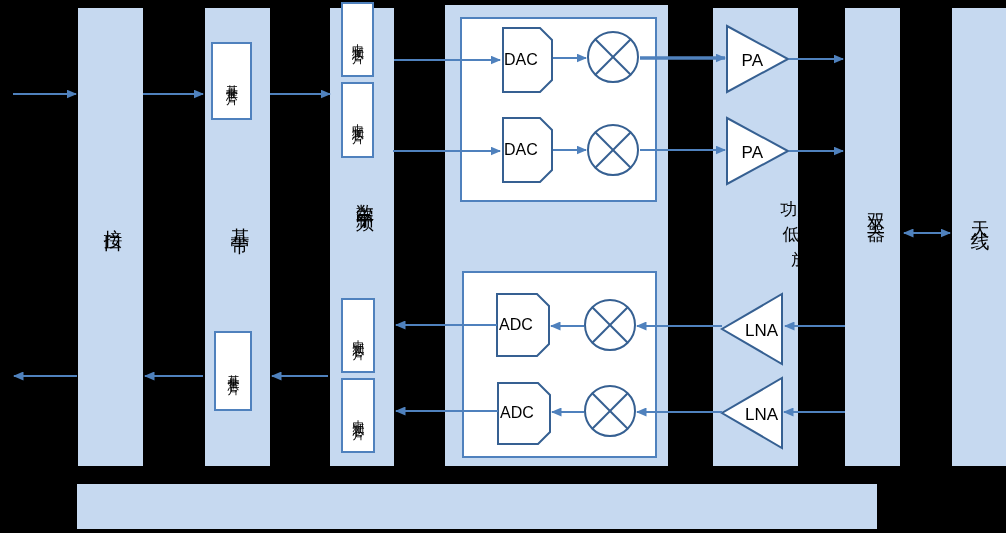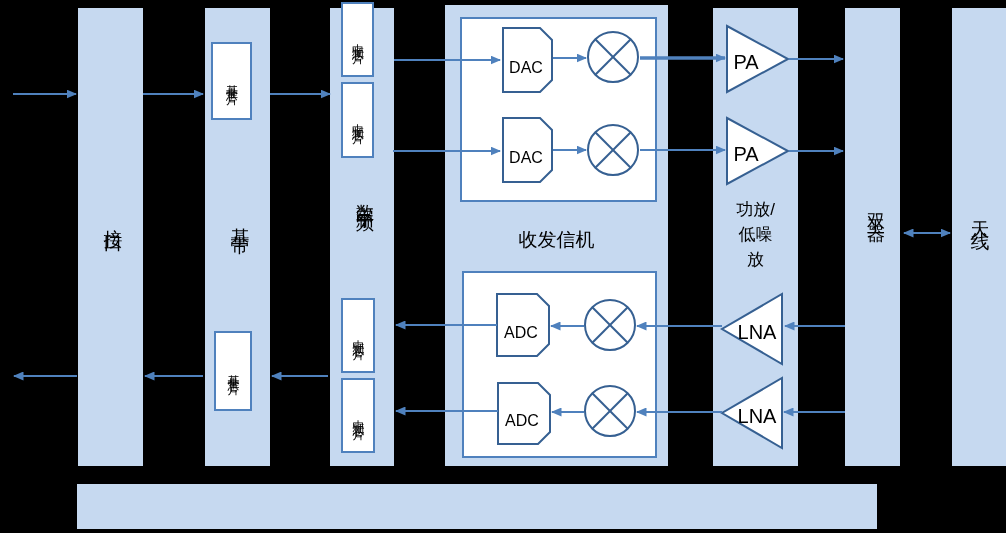--- a/index.html
+++ b/index.html
@@ -14,23 +14,23 @@
   .whitebox {
     position:absolute; box-sizing:border-box;
     background:var(--box_fill,#fff);
     border:2px solid var(--box_border,#4f81bd);
     display:flex; align-items:center; justify-content:center;
   }
   .vtext { writing-mode:vertical-rl; text-orientation:upright; white-space:nowrap; }
   .chip-text { font-size:12px; letter-spacing:3px; }
   .lbl { position:absolute; color:var(--label_text,#000); }
   .lbl-v { font-size:18px; }
-  .center { text-align:center; }
-  .shape-label { position:absolute; text-align:center; font-size:16px;margin-top:8px; }
-  .amp-label { position:absolute; text-align:center; font-size:20px; }
+  .center { text-align:center;margin-left:44px; }
+  .shape-label { position:absolute; font-size:16px; }
+  .amp-label { position:absolute; text-align:right; font-size:17px; }
   svg.overlay { position:absolute; left:0; top:0; pointer-events:none; }
   .arrow { stroke:var(--arrow,#4f81bd); stroke-width:2; }
   .arrow.thick { stroke-width:3.5; }
   .arrowhead { fill:var(--arrow,#4f81bd); }
   .shape { fill:var(--box_fill,#fff); stroke:var(--shape_border,#366092); stroke-width:2; }
   .mixer-x { stroke:var(--shape_border,#366092); stroke-width:2; fill:none; }
 </style>
 </head>
 <body>
 
@@ -131,21 +131,20 @@
     <line class="arrow" marker-end="url(#ah)" x1="497" y1="325" x2="396" y2="325"></line>
     <line class="arrow" marker-end="url(#ah)" x1="498" y1="411" x2="396" y2="411"></line>
     <line class="arrow" marker-end="url(#ah)" x1="328" y1="376" x2="272" y2="376"></line>
     <line class="arrow" marker-end="url(#ah)" x1="203" y1="376" x2="145" y2="376"></line>
     <line class="arrow" marker-end="url(#ah)" x1="77" y1="376" x2="14" y2="376"></line>
   </svg>
 
   <div class="lbl vtext lbl-v" style="left:100px; top:214px; font-size:19px; letter-spacing:8px;">接口</div>
   <div class="lbl vtext lbl-v" style="left:227px; top:212px; font-size:19px; letter-spacing:8px;">基带</div>
   <div class="lbl vtext" style="left:353px; top:190px; font-size:18px; letter-spacing:3px;">数字中频</div>
-  <div class="lbl center" style="left:445px; top:227px; width:223px; font-size:19px;">收发信机</div>
   <div class="lbl center" style="left:713px; top:197px; width:85px; font-size:17px; line-height:25px;">
     <div>功放/</div>
     <div>低噪</div>
     <div>放</div>
   </div>
   <div class="lbl vtext" style="left:864px; top:199px; font-size:18px; letter-spacing:6px;">双工器</div>
   <div class="lbl vtext" style="left:967px; top:206px; font-size:19px; letter-spacing:10px;">天线</div>
 
   <div class="shape-label" style="left:504px; top:51px; width:44px;">DAC</div>
   <div class="shape-label" style="left:504px; top:141px; width:44px;">DAC</div>

